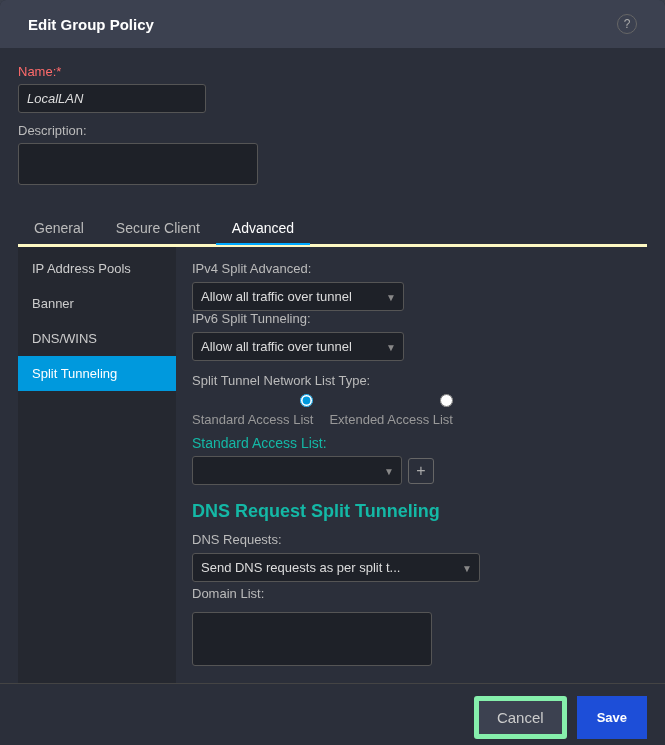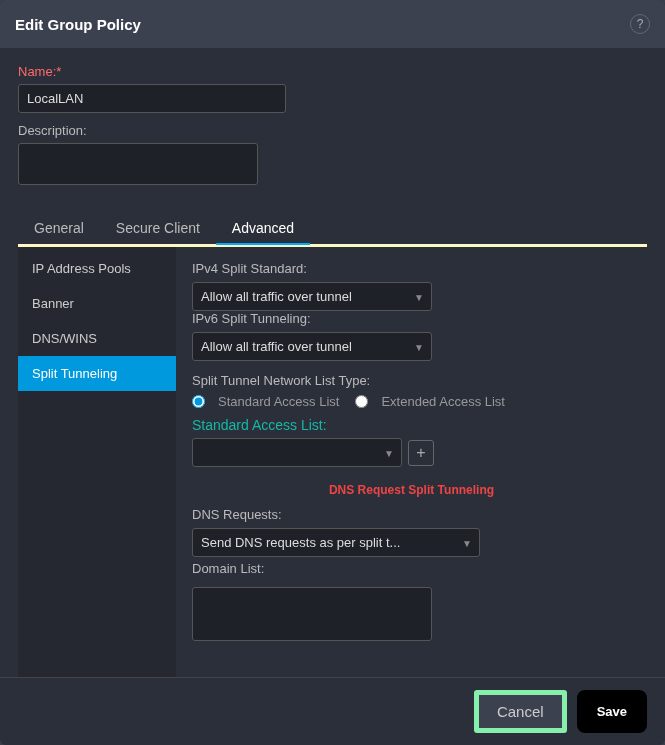--- a/index.html
+++ b/index.html
@@ -17,21 +17,21 @@
       width: 665px;
       min-height: 745px;
       display: flex;
       flex-direction: column;
       color: #ccc;
       font-size: 13px;
       position: relative;
     }
     .dialog-header {
       background: #3c4150;
-      padding: 14px 15px;
+      padding: 14px 28px;
       border-radius: 6px 6px 0 0;
       display: flex;
       justify-content: space-between;
       align-items: center;
     }
     .dialog-header-title {
       color: #fff;
       font-size: 15px;
       font-weight: bold;
     }
@@ -62,22 +62,23 @@
     .field-label span {
       color: #ff6b6b;
     }
     .text-input {
       background: #1e2128;
       border: 1px solid #555;
       border-radius: 3px;
       color: #ddd;
       padding: 6px 8px;
       font-size: 13px;
-      width: 268px;
-      outline: none;
+      width: 188px;
+      outline: none;
+      font-style: italic;
     }
     .description-input {
       width: 240px;
       height: 42px;
       background: #1e2128;
       border: 1px solid #555;
       border-radius: 3px;
       resize: none;
       color: #ddd;
       padding: 6px 8px;
@@ -150,21 +151,21 @@
       background: #1e2128;
       border: 1px solid #555;
       border-radius: 3px;
       color: #ddd;
       padding: 6px 28px 6px 8px;
       font-size: 13px;
       appearance: none;
       -webkit-appearance: none;
       cursor: pointer;
       outline: none;
-      width: 240px;
+      width: 212px;
     }
     .select-arrow {
       position: absolute;
       right: 8px;
       top: 50%;
       transform: translateY(-50%);
       pointer-events: none;
       color: #888;
       font-size: 10px;
     }
@@ -175,24 +176,25 @@
       margin-bottom: 6px;
     }
     .radio-row {
       display: flex;
       align-items: center;
       gap: 16px;
       margin-bottom: 8px;
     }
     .radio-option {
       display: flex;
-      align-items: center;
-      gap: 13px;
+      align-items: flex-end;
+      gap: 5px;
       color: #999;
       font-size: 13px;
+      flex-direction: column;
     }
     .radio-option input[type=radio] {
       accent-color: #0099dd;
     }
     .standard-access-label {
       color: #14b8a6;
       font-size: 14px;
       margin-bottom: 5px;
       margin-top: 4px;
     }
@@ -221,26 +223,25 @@
       width: 26px;
       height: 26px;
       font-size: 16px;
       cursor: pointer;
       display: flex;
       align-items: center;
       justify-content: center;
       padding: 0;
     }
     .dns-section-title {
-      color: #ef4444;
-      font-size: 12px;
+      color: #14b8a6;
+      font-size: 18px;
       font-weight: bold;
       margin-top: 16px;
       margin-bottom: 10px;
-      text-align: center;
     }
     .dns-requests-select {
       background: #1e2128;
       border: 1px solid #555;
       border-radius: 3px;
       color: #ddd;
       padding: 6px 28px 6px 8px;
       font-size: 13px;
       appearance: none;
       -webkit-appearance: none;
@@ -270,23 +271,23 @@
     .btn-cancel {
       background: #3c4150;
       border: 5px solid #86efac;
       border-radius: 3px;
       color: #ccc;
       padding: 7px 18px;
       font-size: 15px;
       cursor: pointer;
     }
     .btn-save {
-      background: #000000;
+      background: #1d4ed8;
       border: none;
-      border-radius: 8px;
+      border-radius: 0;
       color: #fff;
       padding: 14px 20px;
       font-size: 13px;
       cursor: pointer;
       font-weight: bold;
     }
     .margin-top-small { margin-top: 4px; }
   </style>
 </head>
 <body>
@@ -322,21 +323,21 @@
 
       <div class="sidebar">
         <div class="sidebar-item">IP Address Pools</div>
         <div class="sidebar-item">Banner</div>
         <div class="sidebar-item">DNS/WINS</div>
         <div class="sidebar-item active">Split Tunneling</div>
       </div>
 
       <div class="main-content">
         
-        <div class="section-label">IPv4 Split Standard:</div>
+        <div class="section-label">IPv4 Split Advanced:</div>
         <div class="select-wrapper">
           <select class="styled-select">
             <option>Allow all traffic over tunnel</option>
             <option>Exclude Network List Below</option>
             <option>Tunnel Network List Below</option>
           </select>
           <span class="select-arrow">▼</span>
         </div>
 
         

